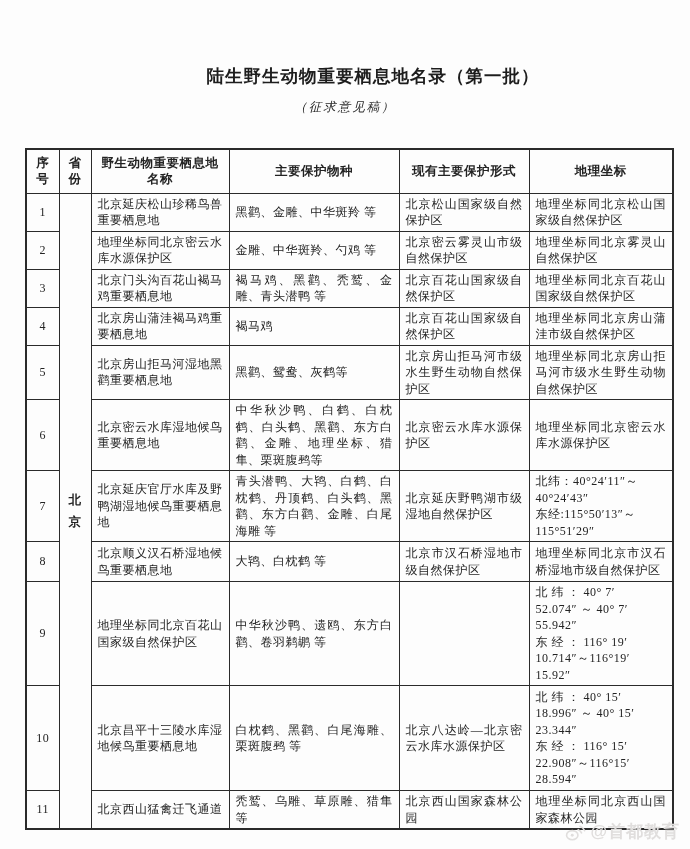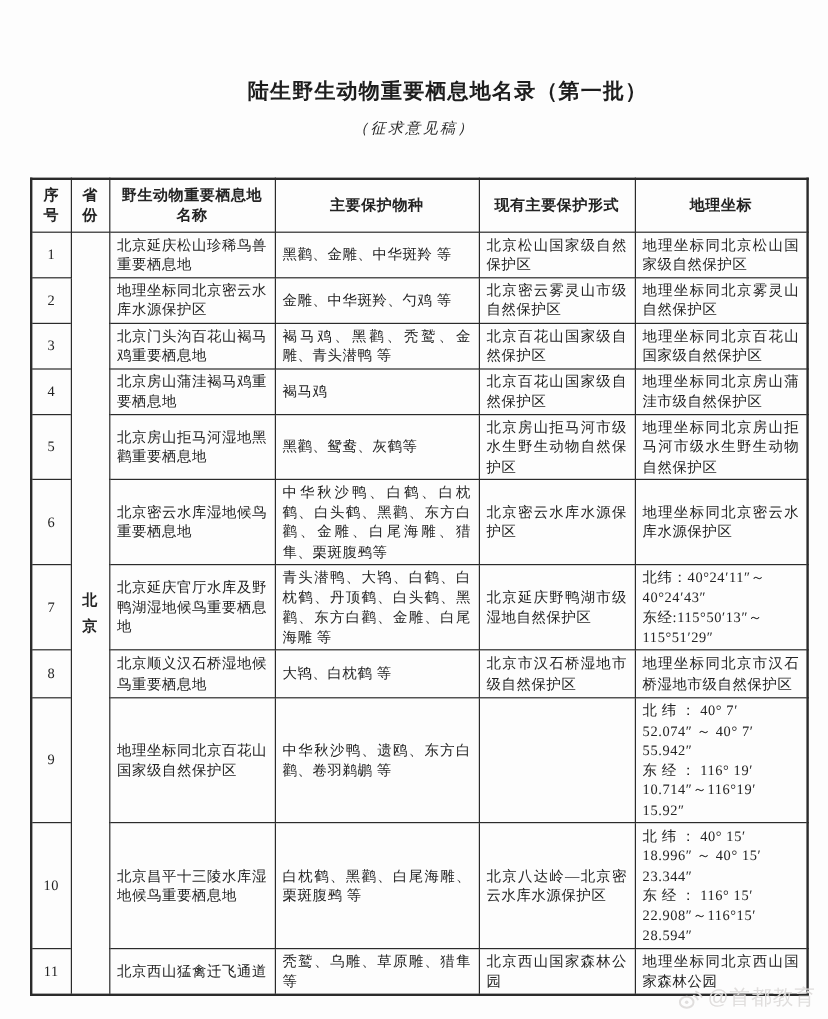--- a/index.html
+++ b/index.html
@@ -72,21 +72,21 @@
   tr.r7 td { height: 70px; }
   tr.r8 td { height: 40px; }
   tr.r9 td { height: 95px; }
   tr.r10 td { height: 105px; font-family: Liberation Serif, serif; }
   .watermark {
     position: absolute; right: 10px; bottom: 6px;
     display: flex; align-items: center; gap: 4px;
     color: #e0dedd;
     font-family: "Liberation Sans", "DejaVu Sans", sans-serif;
     font-size: 17px;
-    font-weight: normal;
+    font-weight: bold;
     letter-spacing: 1px;
     user-select: none;
   }
   .watermark svg { display: block; }
 </style>
 </head>
 <body>
 
 <div class="doc-title">陆生野生动物重要栖息地名录（第一批）</div>
 <div class="doc-subtitle">（征求意见稿）</div>
@@ -147,21 +147,21 @@
     <tr class="r5">
       <td class="c-no">5</td>
       <td class="c-text">北京房山拒马河湿地黑鹳重要栖息地</td>
       <td class="c-text">黑鹳、鸳鸯、灰鹤等</td>
       <td class="c-text">北京房山拒马河市级水生野生动物自然保护区</td>
       <td class="c-coord">地理坐标同北京房山拒马河市级水生野生动物自然保护区</td>
     </tr>
     <tr class="r6">
       <td class="c-no">6</td>
       <td class="c-text">北京密云水库湿地候鸟重要栖息地</td>
-      <td class="c-text">中华秋沙鸭、白鹤、白枕鹤、白头鹤、黑鹳、东方白鹳、金雕、白尾海雕、猎隼、栗斑腹鹀等</td>
+      <td class="c-text">中华秋沙鸭、白鹤、白枕鹤、白头鹤、黑鹳、东方白鹳、金雕、地理坐标、猎隼、栗斑腹鹀等</td>
       <td class="c-text">北京密云水库水源保护区</td>
       <td class="c-coord">地理坐标同北京密云水库水源保护区</td>
     </tr>
     <tr class="r7">
       <td class="c-no">7</td>
       <td class="c-text">北京延庆官厅水库及野鸭湖湿地候鸟重要栖息地</td>
       <td class="c-text">青头潜鸭、大鸨、白鹤、白枕鹤、丹顶鹤、白头鹤、黑鹳、东方白鹳、金雕、白尾海雕 等</td>
       <td class="c-text">北京延庆野鸭湖市级湿地自然保护区</td>
       <td class="c-coord">北纬：40°24′11″～
 40°24′43″

